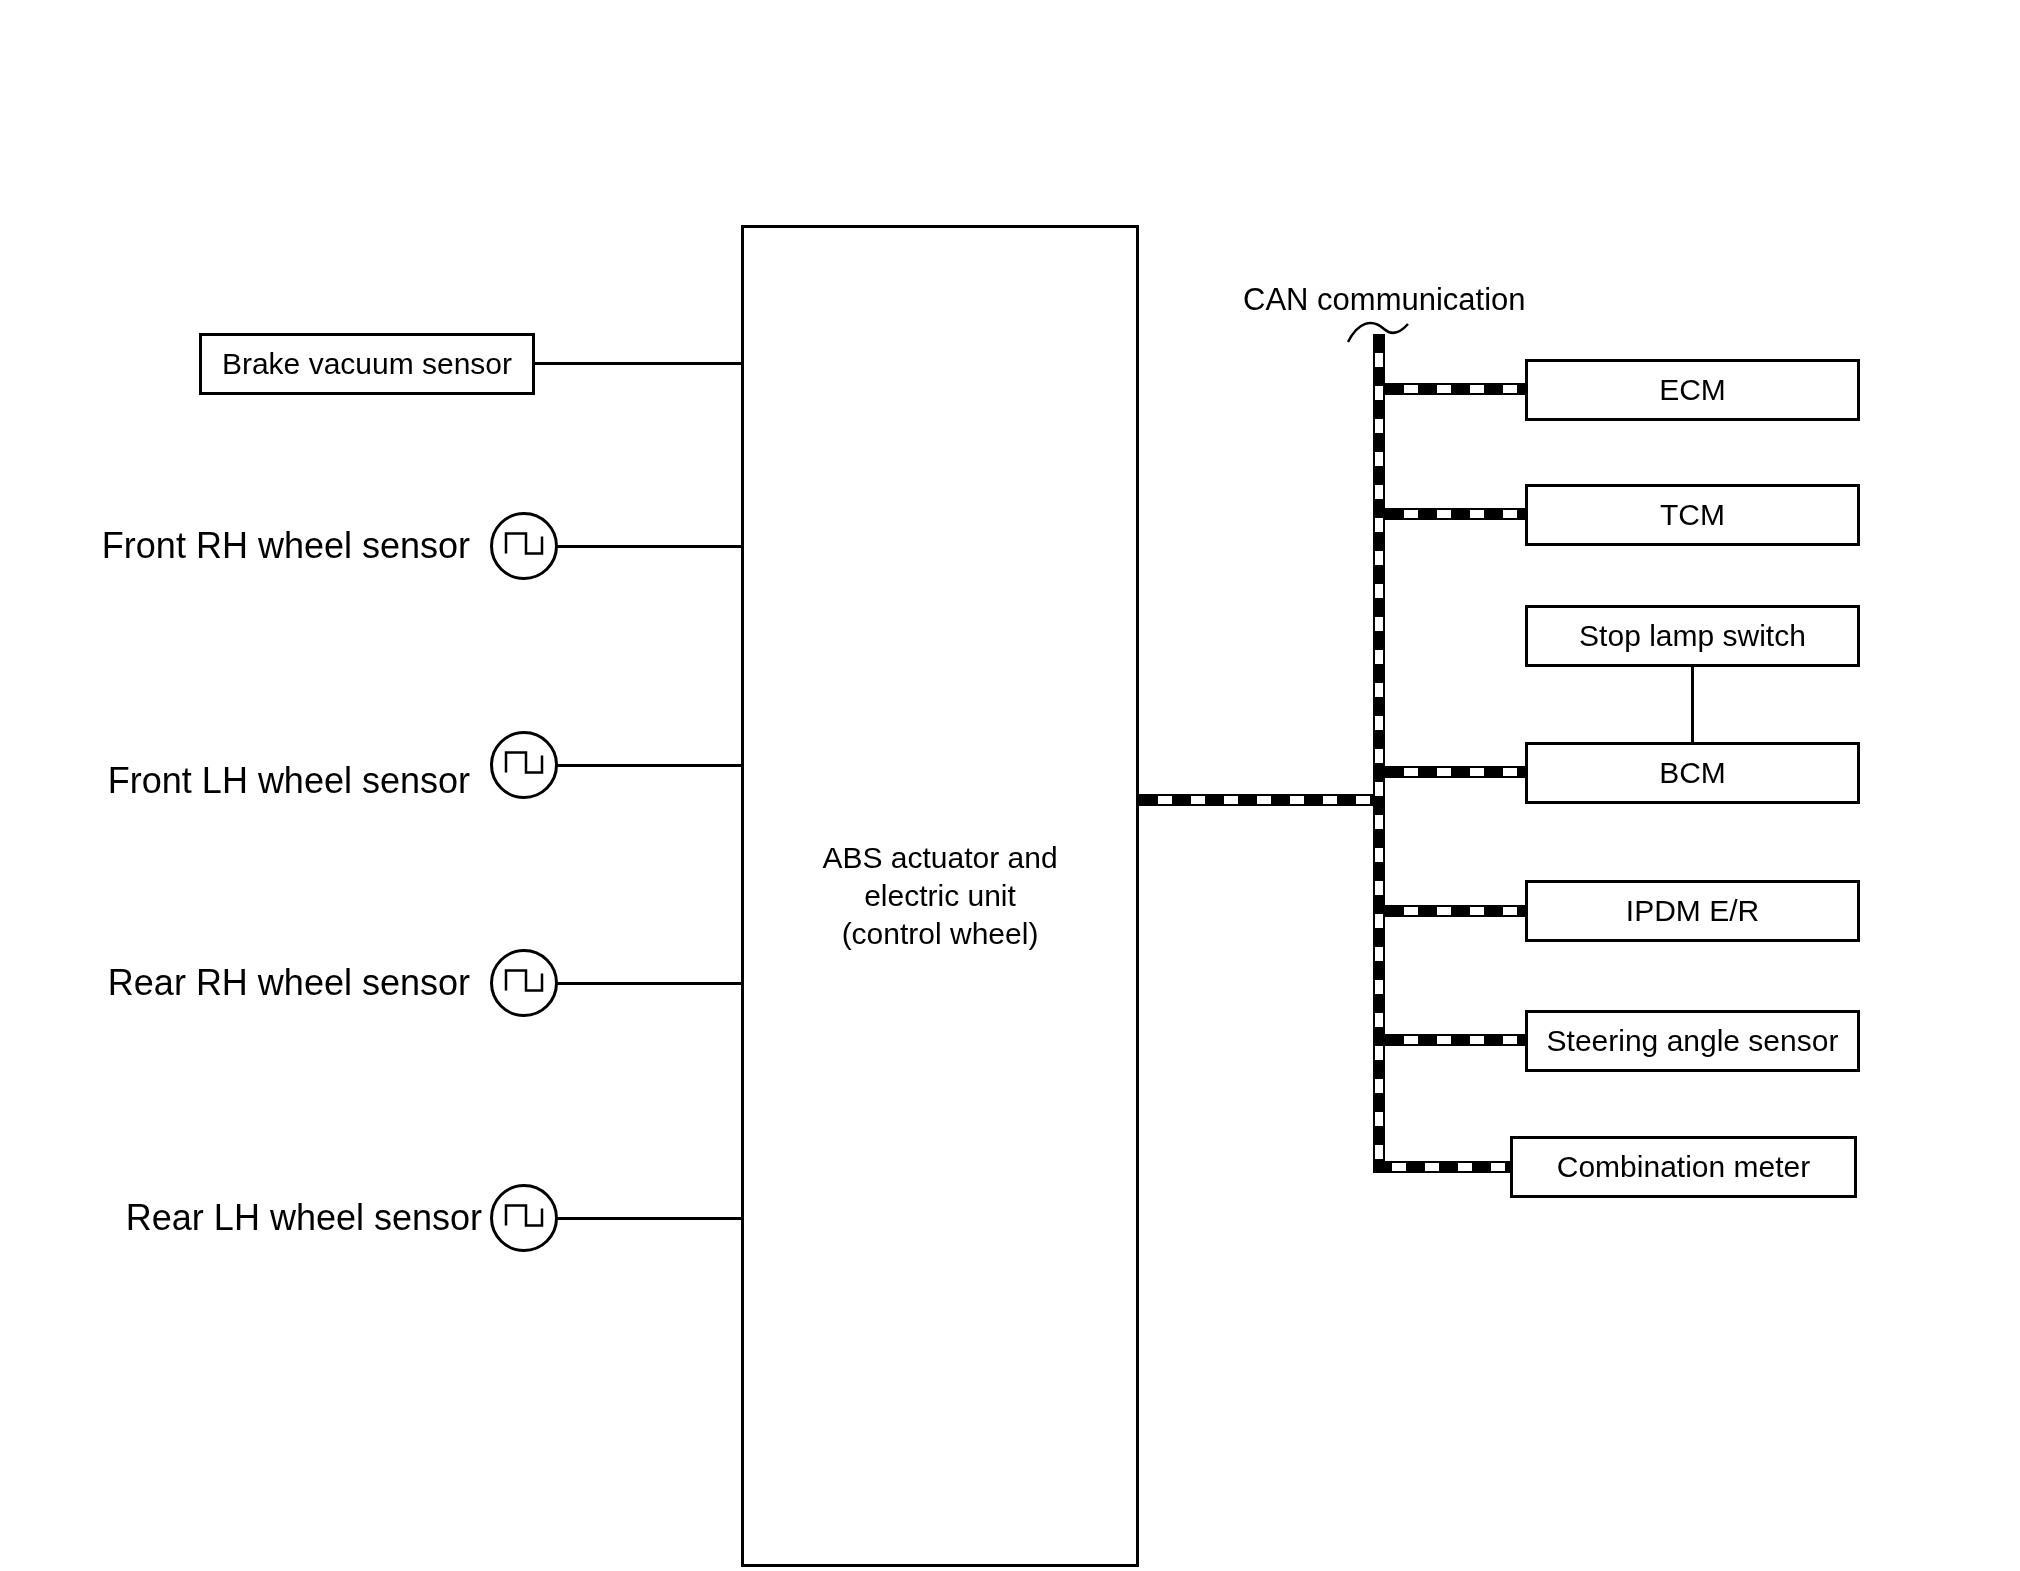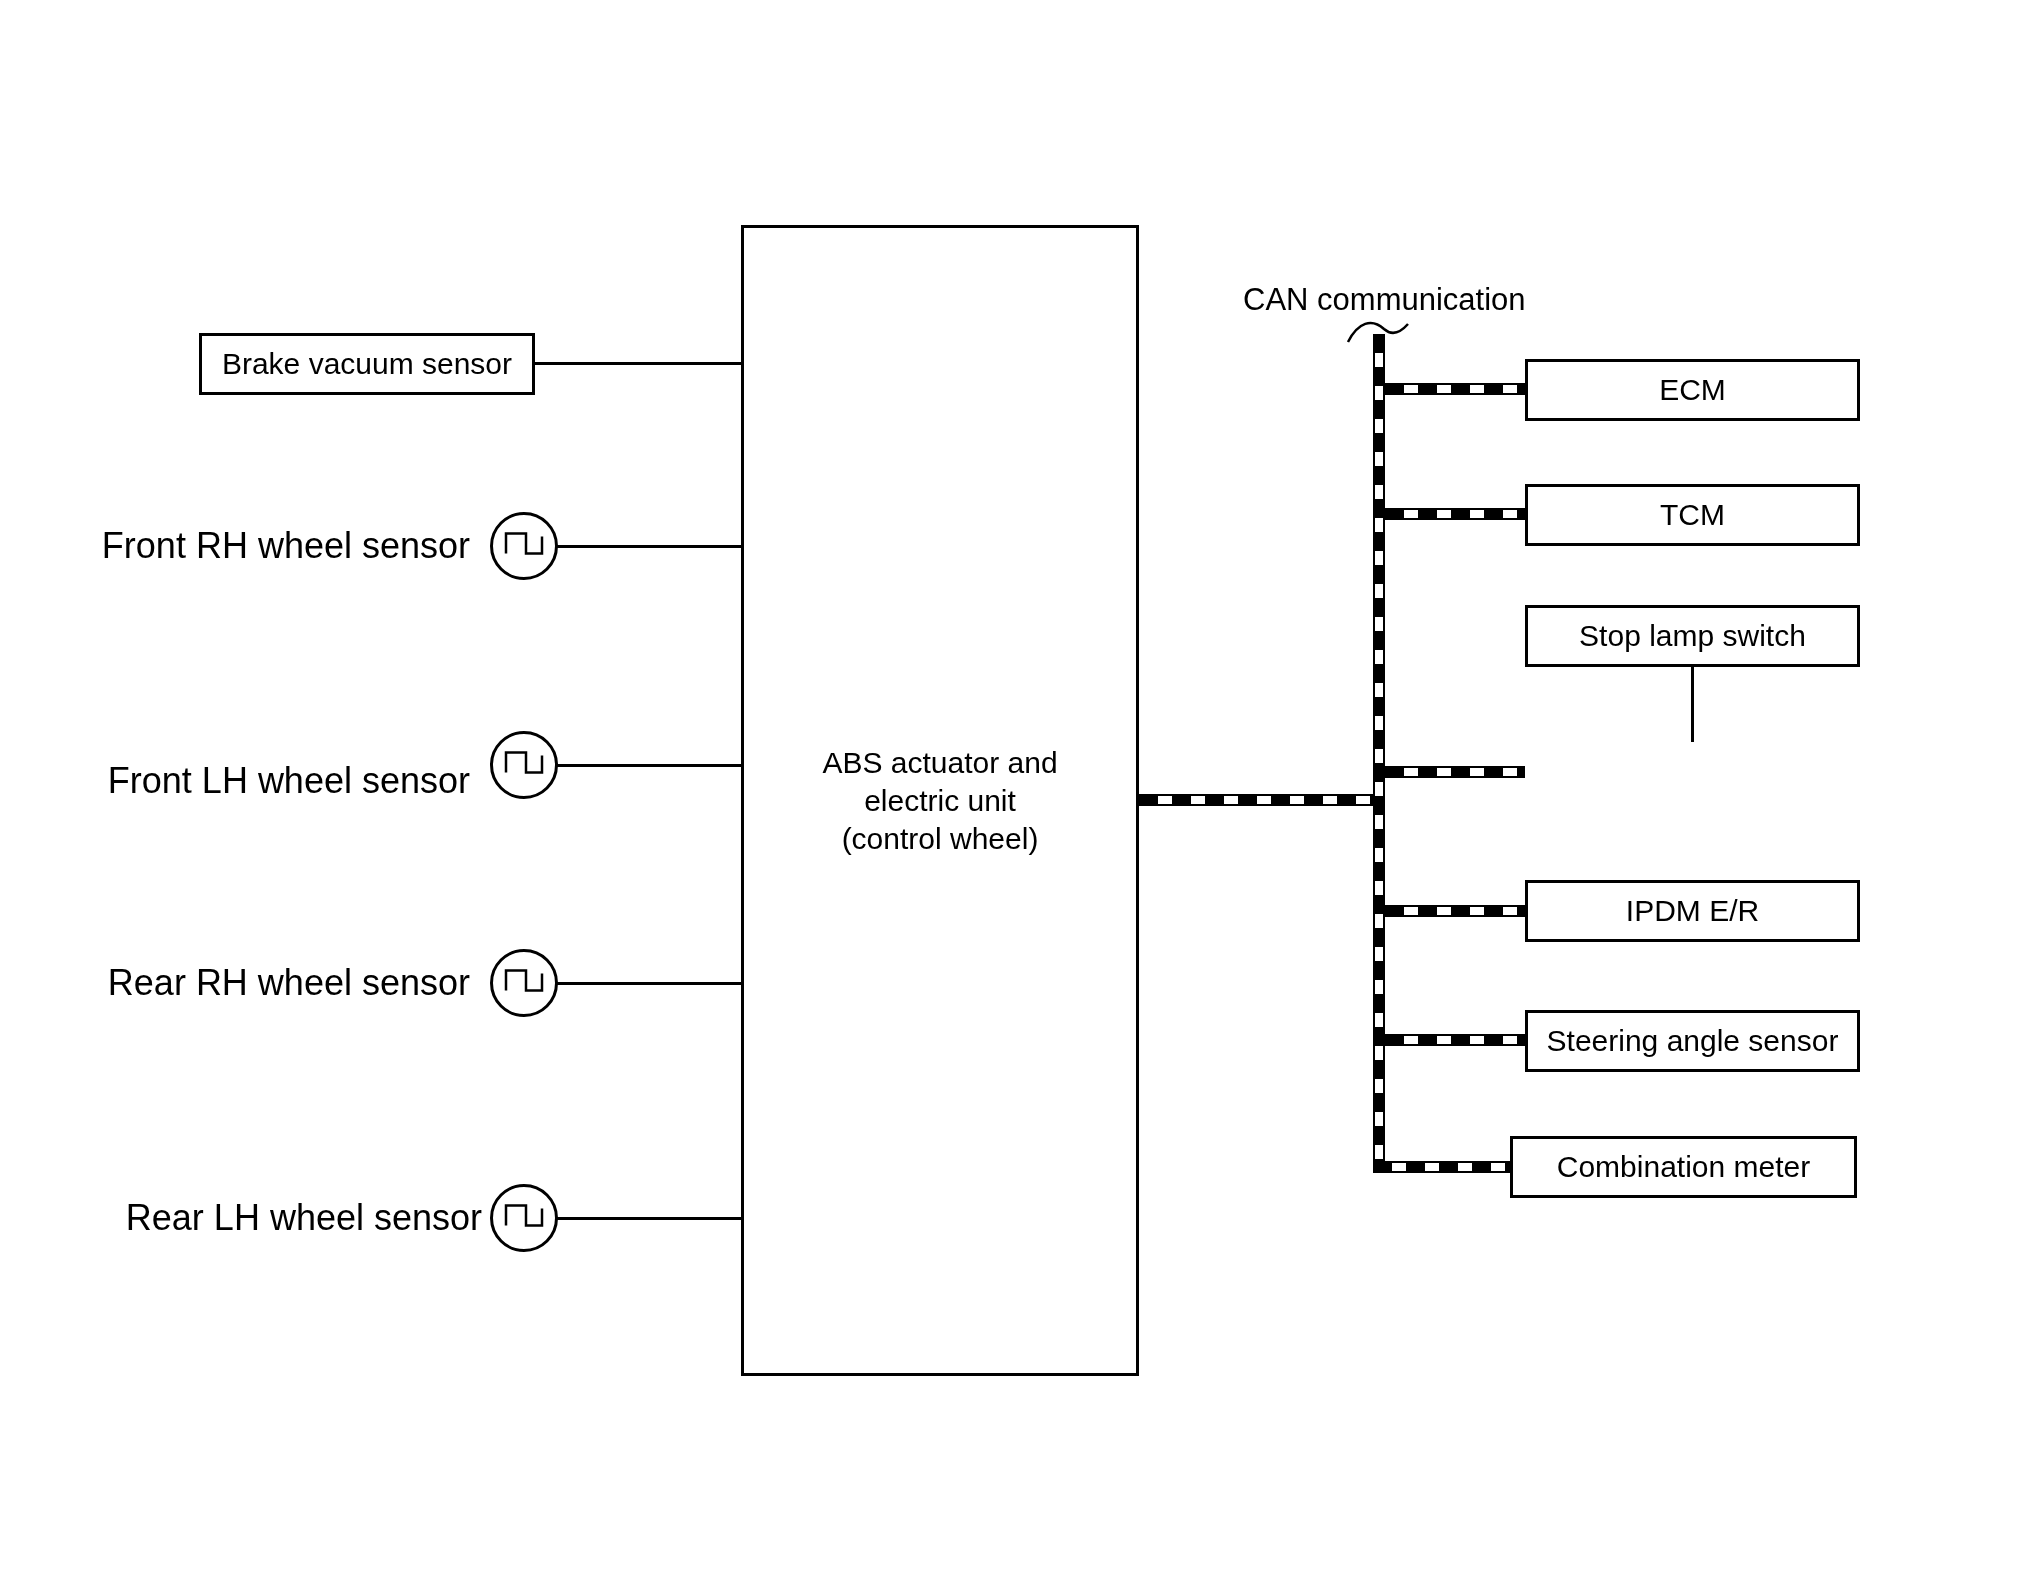--- a/index.html
+++ b/index.html
@@ -68,21 +68,21 @@
   <div class="wire" style="left:556px;top:982px;width:185px;height:3px;"></div>
 
   <div class="label" style="left:112px;top:1199px;width:370px;text-align:right;">Rear LH wheel sensor</div>
   <div class="sensor-circle" style="left:490px;top:1184px;">
     <svg width="40" height="24" viewBox="0 0 40 24">
       <polyline points="2,22 2,2 22,2 22,22 38,22 38,5" fill="none" stroke="#000" stroke-width="2.5"></polyline>
     </svg>
   </div>
   <div class="wire" style="left:556px;top:1217px;width:185px;height:3px;"></div>
 
-  <div class="box abs-text" style="left:741px;top:225px;width:398px;height:1151px;line-height:38px;justify-content:center;">
+  <div class="box abs-text" style="left:741px;top:225px;width:398px;height:1342px;line-height:38px;justify-content:center;">
     <div>ABS actuator and</div>
     <div>electric unit</div>
     <div>(control wheel)</div>
   </div>
 
   <div class="label" style="left:1243px;top:281px;font-size:31px;">CAN communication</div>
   <svg style="position:absolute;left:1346px;top:316px;" width="64" height="32" viewBox="0 0 64 32">
     <path d="M2,26 C12,6 26,2 38,13 C46,20 54,17 62,8" fill="none" stroke="#000" stroke-width="2.5"></path>
   </svg>
 
@@ -101,20 +101,23 @@
     <span>ECM</span>
   </div>
   <div class="box" style="left:1525px;top:484px;width:335px;height:62px;">
     <span>TCM</span>
   </div>
   <div class="box" style="left:1525px;top:605px;width:335px;height:62px;">
     <span>Stop lamp switch</span>
   </div>
 
   <div class="wire" style="left:1691px;top:665px;width:3px;height:77px;"></div>
+  <div class="box" style="left:1525px;top:742px;width:335px;height:62px;">
+    <span>BCM</span>
+  </div>
   <div class="box" style="left:1525px;top:880px;width:335px;height:62px;">
     <span>IPDM E/R</span>
   </div>
   <div class="box" style="left:1525px;top:1010px;width:335px;height:62px;">
     <span>Steering angle sensor</span>
   </div>
   <div class="box" style="left:1510px;top:1136px;width:347px;height:62px;">
     <span>Combination meter</span>
   </div>
 

